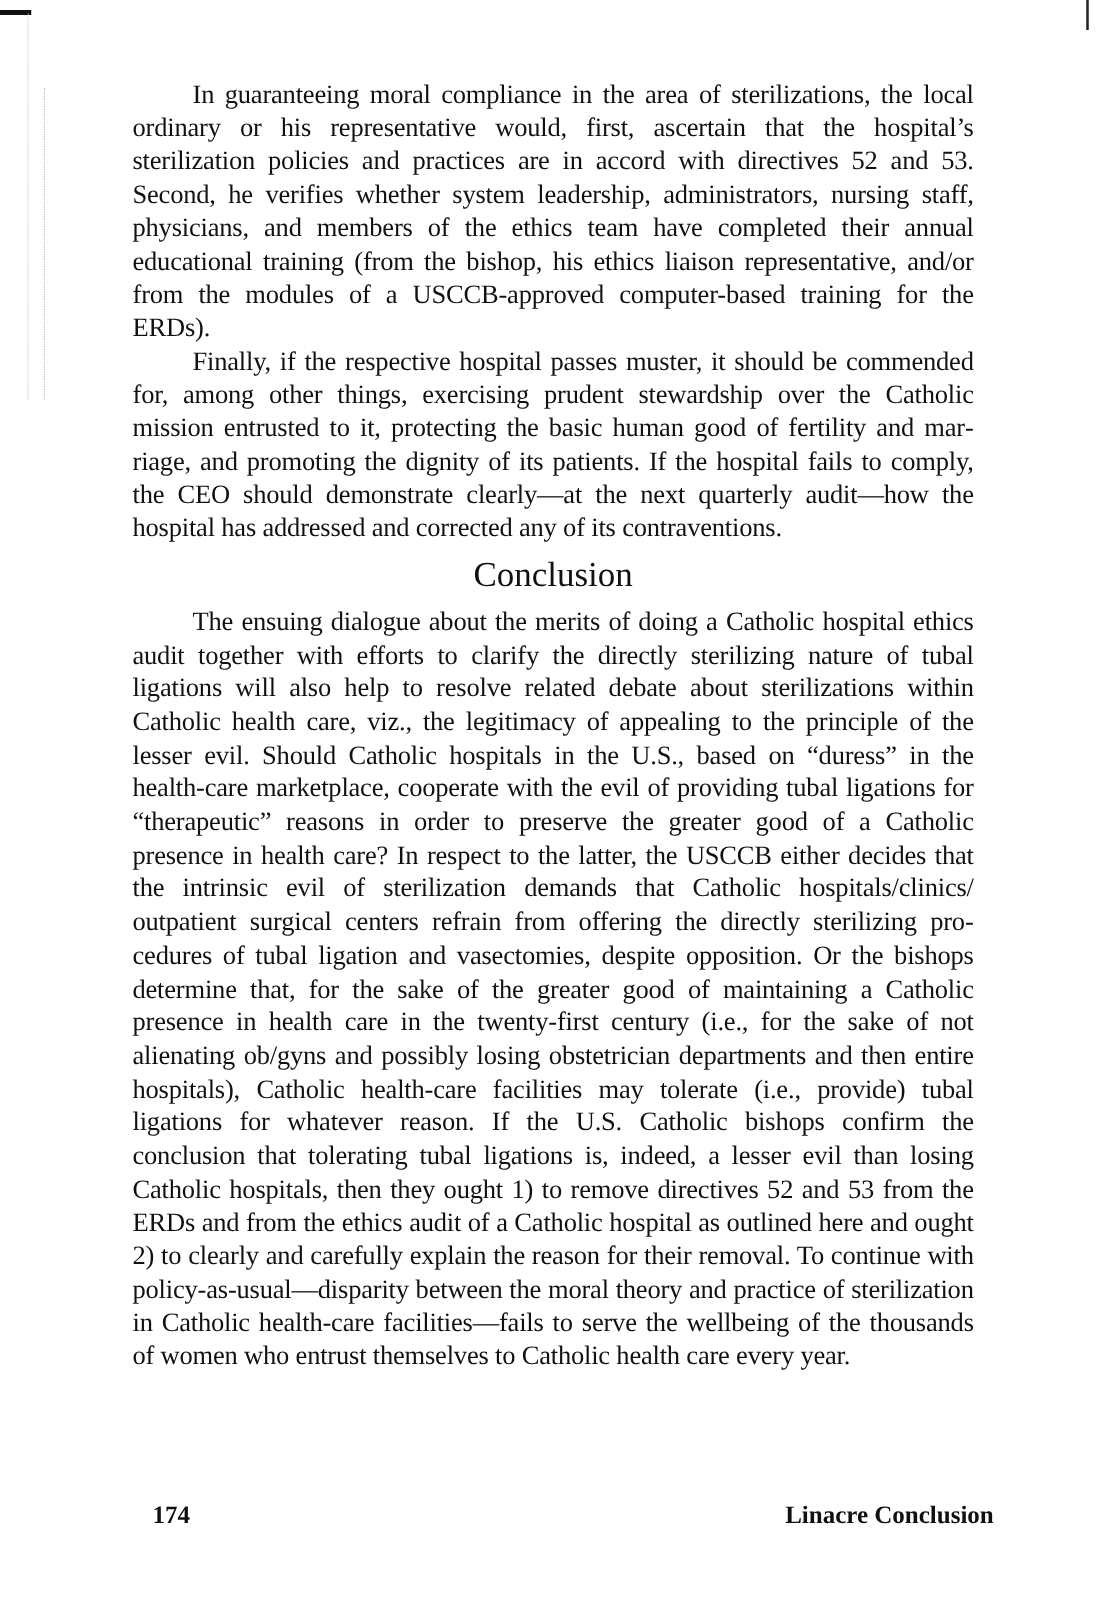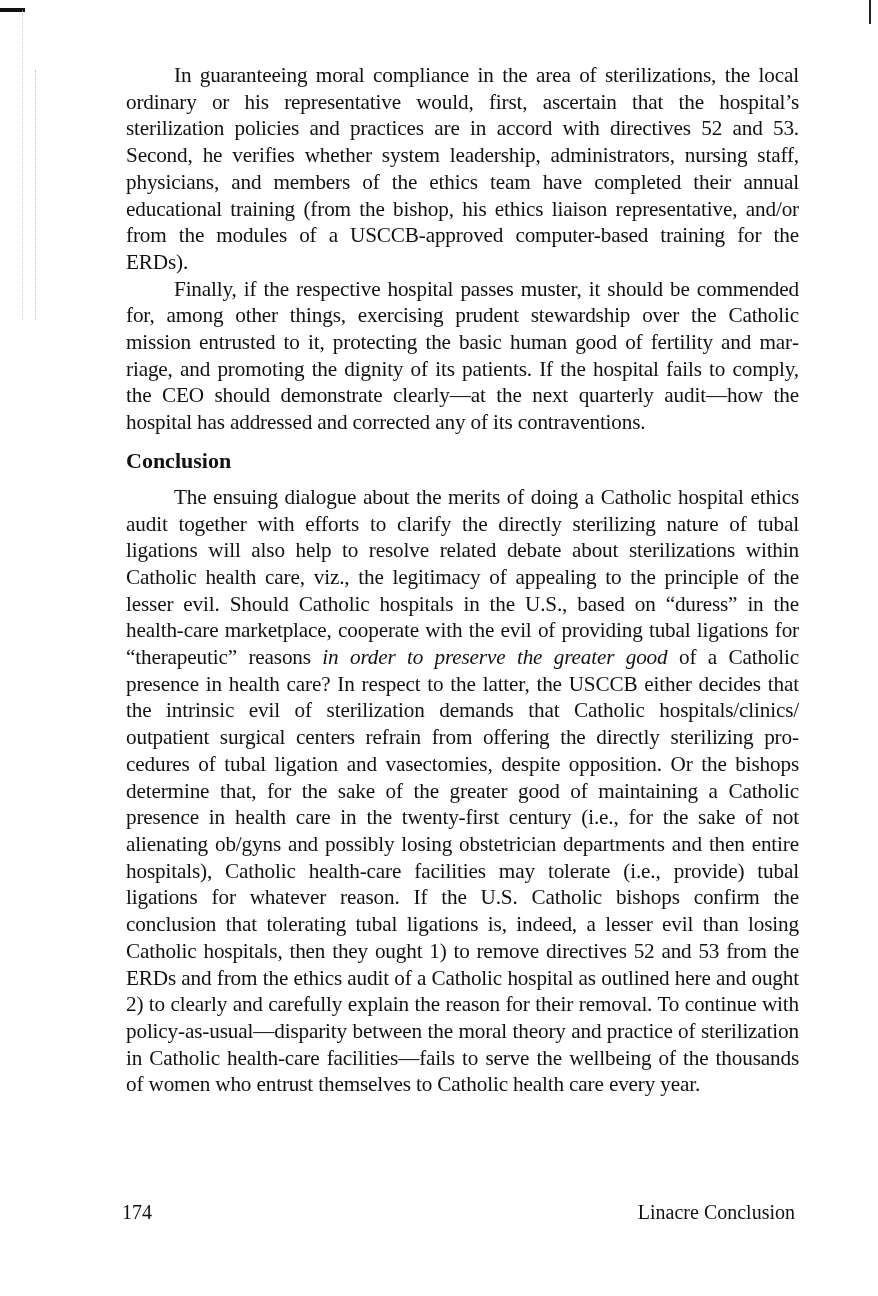--- a/index.html
+++ b/index.html
@@ -10,50 +10,52 @@
     body {
       width: 878px;
       height: 1296px;
       position: relative;
       overflow: hidden;
       font-family: "Liberation Serif", "DejaVu Serif", serif;
       color: #111111;
     }
     .page {
       position: absolute;
-      left: 126px;
+      left: 106px;
       top: 62px;
       width: 673px;
     }
     .para {
       margin: 0;
       font-size: 21.2px;
       line-height: 26.7px;
       text-align: justify;
       text-indent: 48px;
       hyphens: manual;
       letter-spacing: -0.15px;
     }
     .para + .para { margin-top: 0; }
     .heading {
       margin: 12px 0 10px 0;
-      font-weight: bold;
-      font-size: 22px;
+      text-align: center;
+      font-weight: normal;
+      font-size: 28px;
       line-height: 26px;
     }
-    .em { font-style: italic; }
+    .em { }
     .footer {
       position: absolute;
       top: 1200px;
       left: 122px;
       width: 673px;
       font-size: 20px;
       line-height: 24px;
       display: flex;
       justify-content: space-between;
+      font-weight: bold;
     }
     
     .scan-bar {
       position: absolute;
       left: 0;
       top: 8px;
       width: 25px;
       height: 4px;
       background: #111;
     }

